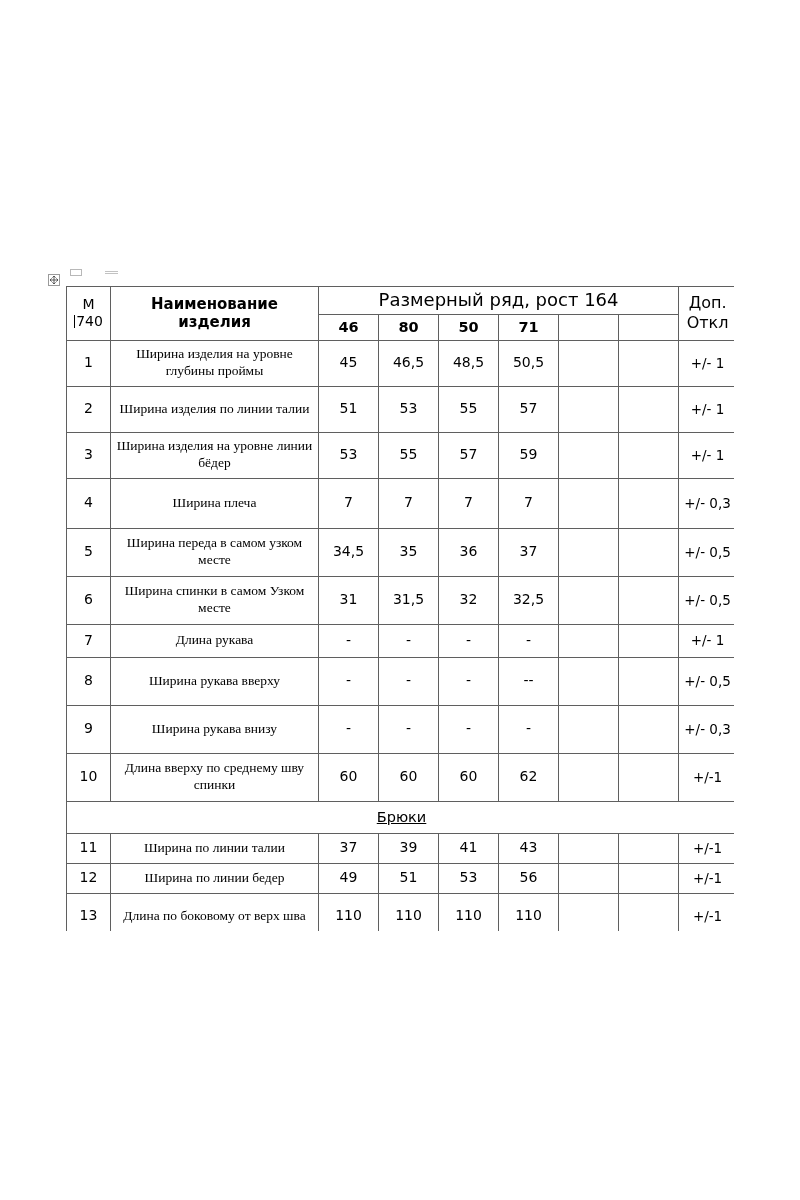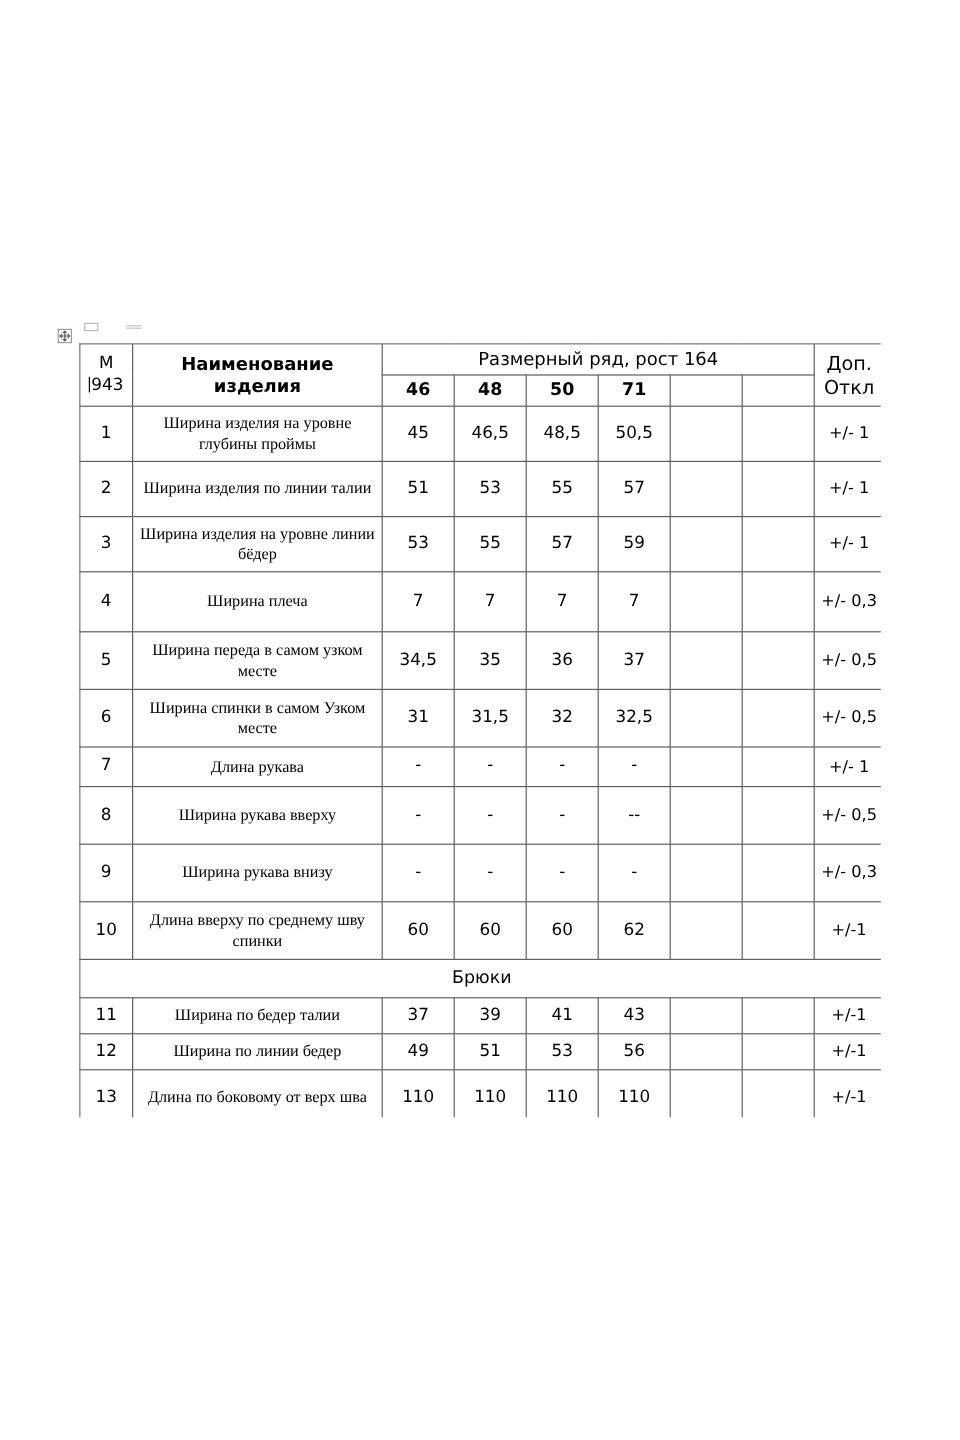--- a/index.html
+++ b/index.html
@@ -90,21 +90,21 @@
     background: #ffffff;
   }
   
   col.c-no    { width: 44px; }
   col.c-name  { width: 208px; }
   col.c-sz    { width: 60px; }
   col.c-tol   { width: 58px; }
 
   .hdr-no      { font-size: 14px; }
   .hdr-name    { font-size: 15px; font-weight: bold; }
-  .hdr-range   { font-size: 15px; }
+  .hdr-range   { font-size: 18px; }
   .hdr-tol     { font-size: 16px; }
   .sz-label    { font-weight: bold; font-size: 14.5px; }
   .row-no      { font-size: 14px; }
   .row-name    { font-size: 13.5px; font-family: Liberation Serif, serif; }
   .row-val     { font-size: 14px; }
   .row-tol     { font-size: 13.5px; }
   .section-row td {
     text-align: center;
     font-size: 14.5px;
     padding: 5px 3px;
@@ -154,36 +154,36 @@
         <col class="c-sz">
           <col class="c-sz">
           <col class="c-sz">
         <col class="c-tol">
       </colgroup>
       <tbody>
 
         <tr style="height: 26px;">
           <td rowspan="2" class="hdr-no">
             <span class="mno-top">М</span>
-            <span class="mno-bot"><span class="caret"></span><span>943</span></span>
+            <span class="mno-bot"><span class="caret"></span><span>740</span></span>
           </td>
           <td rowspan="2" class="hdr-name">
             <span>Наименование</span><br>
             <span>изделия</span>
           </td>
           <td colspan="6" class="hdr-range">Размерный ряд, рост 164</td>
           <td rowspan="2" class="hdr-tol">
             <span>Доп.</span><br>
             <span>Откл</span>
           </td>
         </tr>
 
         <tr style="height: 26px;">
           <td class="sz-label">46</td>
-          <td class="sz-label">48</td>
+          <td class="sz-label">80</td>
           <td class="sz-label">50</td>
           <td class="sz-label">71</td>
           <td class="sz-label"></td>
           <td class="sz-label"></td>
         </tr>
 
         <tr style="height: 46px;">
             <td class="row-no">1</td>
             <td class="row-name">Ширина изделия на уровне глубины проймы</td>
             <td class="row-val">45</td>
@@ -296,27 +296,27 @@
             <td class="row-name">Длина вверху по среднему шву спинки</td>
             <td class="row-val">60</td>
             <td class="row-val">60</td>
             <td class="row-val">60</td>
             <td class="row-val">62</td>
             <td class="row-val"></td>
             <td class="row-val"></td>
             <td class="row-tol">+/-1</td>
           </tr>
 
-        <tr class="section-row" style="height: 32px;">
+        <tr class="section-row" style="height: 32px; text-decoration: underline;">
           <td colspan="9">Брюки</td>
         </tr>
 
         <tr style="height: 30px;">
             <td class="row-no">11</td>
-            <td class="row-name">Ширина по бедер талии</td>
+            <td class="row-name">Ширина по линии талии</td>
             <td class="row-val">37</td>
             <td class="row-val">39</td>
             <td class="row-val">41</td>
             <td class="row-val">43</td>
             <td class="row-val"></td>
             <td class="row-val"></td>
             <td class="row-tol">+/-1</td>
           </tr>
 
         <tr style="height: 30px;">

